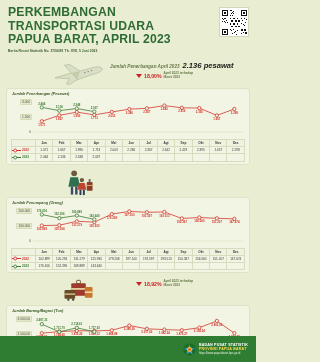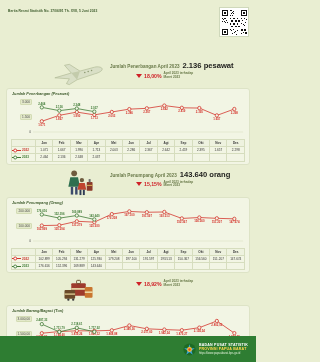--- a/index.html
+++ b/index.html
@@ -29,21 +29,21 @@
   
   .section{position:relative;margin:0 0 2px 0;padding:0 6px;box-sizing:border-box;}
   .sec-top{position:relative;height:30px;}
   .sec-icon{
     position:absolute;left:44px;top:0px;width:58px;height:30px;
   }
   .sec-icon svg{display:block;width:100%;height:100%;}
   .sec-headline{
     position:absolute;left:104px;top:3px;right:4px;
   }
-  .hl-row{display:flex;align-items:baseline;gap:3px;}
+  .hl-row{display:flex;align-items:baseline;gap:3px;font-style:italic;}
   .hl-label{font-size:4.6px;color:#6a7a4a;font-weight:bold;white-space:nowrap;}
   .hl-value{font-size:7.6px;color:#1d1d1b;font-weight:bold;white-space:nowrap;}
   .hl-row2{display:flex;align-items:center;gap:2px;margin-top:2px;padding-left:26px;}
   .tri-down{
     width:0;height:0;border-left:3px solid transparent;border-right:3px solid transparent;
     border-top:4.2px solid #cf2027;
   }
   .hl-pct{font-size:5.2px;color:#cf2027;font-weight:bold;}
   .hl-note{font-size:3.2px;line-height:3.7px;color:#6a7a4a;font-weight:bold;}
 
@@ -92,20 +92,25 @@
   .f1{font-size:3.6px;font-weight:bold;color:#fff;letter-spacing:.2px;}
   .f2{font-size:3.6px;font-weight:bold;color:#ffd84d;letter-spacing:.2px;}
   .f3{font-size:2.8px;color:#dff0d8;}
 </style>
 </head>
 <body>
 
 <div class="page">
 
   <div class="header">
+    <div class="title">
+      <div>PERKEMBANGAN</div>
+      <div>TRANSPORTASI UDARA</div>
+      <div>PAPUA BARAT, APRIL 2023</div>
+    </div>
     <div class="subtitle">Berita Resmi Statistik No. 37/06/91 Th. XVII, 5 Juni 2023</div>
     <div class="qr">
       <svg viewBox="0 0 29 29" shape-rendering="crispEdges">
         <rect width="29" height="29" fill="#fff"></rect>
         <g fill="#111">
           <path d="M0 0h7v7H0z"></path>
             <path d="M1 1h5v5H1z" fill="#fff"></path>
             <path d="M2 2h3v3H2z"></path>
           <path d="M22 0h7v7h-7z"></path>
             <path d="M23 1h5v5h-5z" fill="#fff"></path>
@@ -328,31 +333,20 @@
       <rect x="52" y="40" width="5" height="16" fill="#3b4a6b"></rect>
       <circle cx="66" cy="26" r="4.5" fill="#6e5b3e"></circle>
       <path d="M60 32 h12 l3 14 h-18 Z" fill="#c0452f"></path>
       <rect x="61" y="46" width="4" height="11" fill="#2f3b55"></rect>
       <rect x="68" y="46" width="4" height="11" fill="#2f3b55"></rect>
       <rect x="76" y="30" width="12" height="18" rx="1.5" fill="#8c3a2a"></rect>
       <rect x="80" y="24" width="4" height="7" fill="#6b6b6b"></rect>
       <rect x="76" y="36" width="12" height="2" fill="#d9b45a"></rect>
     </svg>
           </div>
-          <div class="sec-headline">
-            <div class="hl-row">
-              <span class="hl-label">Jumlah Penumpang April 2023</span>
-              <span class="hl-value">143.640 orang</span>
-            </div>
-            <div class="hl-row2">
-              <span class="tri-down"></span>
-              <span class="hl-pct">15,15%</span>
-              <span class="hl-note"><span>April 2023 terhadap</span><br><span>Maret 2023</span></span>
-            </div>
-          </div>
         </div>
         <div class="card">
           <div class="card-title">Jumlah Penumpang (Orang)</div>
           <div class="plot">
             <svg viewBox="0 0 244 42" preserveAspectRatio="none">
               <line x1="23" y1="35" x2="242" y2="35" stroke="#cdd6b2" stroke-width="0.4"></line>
               <polyline fill="none" stroke="#d4332b" stroke-width="0.8" points="32.13,19.57 50.38,19.21 68.63,15.31 86.88,16.11 105.13,8.12 123.38,5.43 141.63,6.26 159.88,5.97 178.13,12.44 196.38,11.52 214.63,12.32 232.88,12.85"></polyline>
               <circle cx="32.13" cy="19.57" r="1.7" fill="#f2f5e4" stroke="#d4332b" stroke-width="0.8"></circle>
               <circle cx="50.38" cy="19.21" r="1.7" fill="#f2f5e4" stroke="#d4332b" stroke-width="0.8"></circle>
               <circle cx="68.63" cy="15.31" r="1.7" fill="#f2f5e4" stroke="#d4332b" stroke-width="0.8"></circle>

